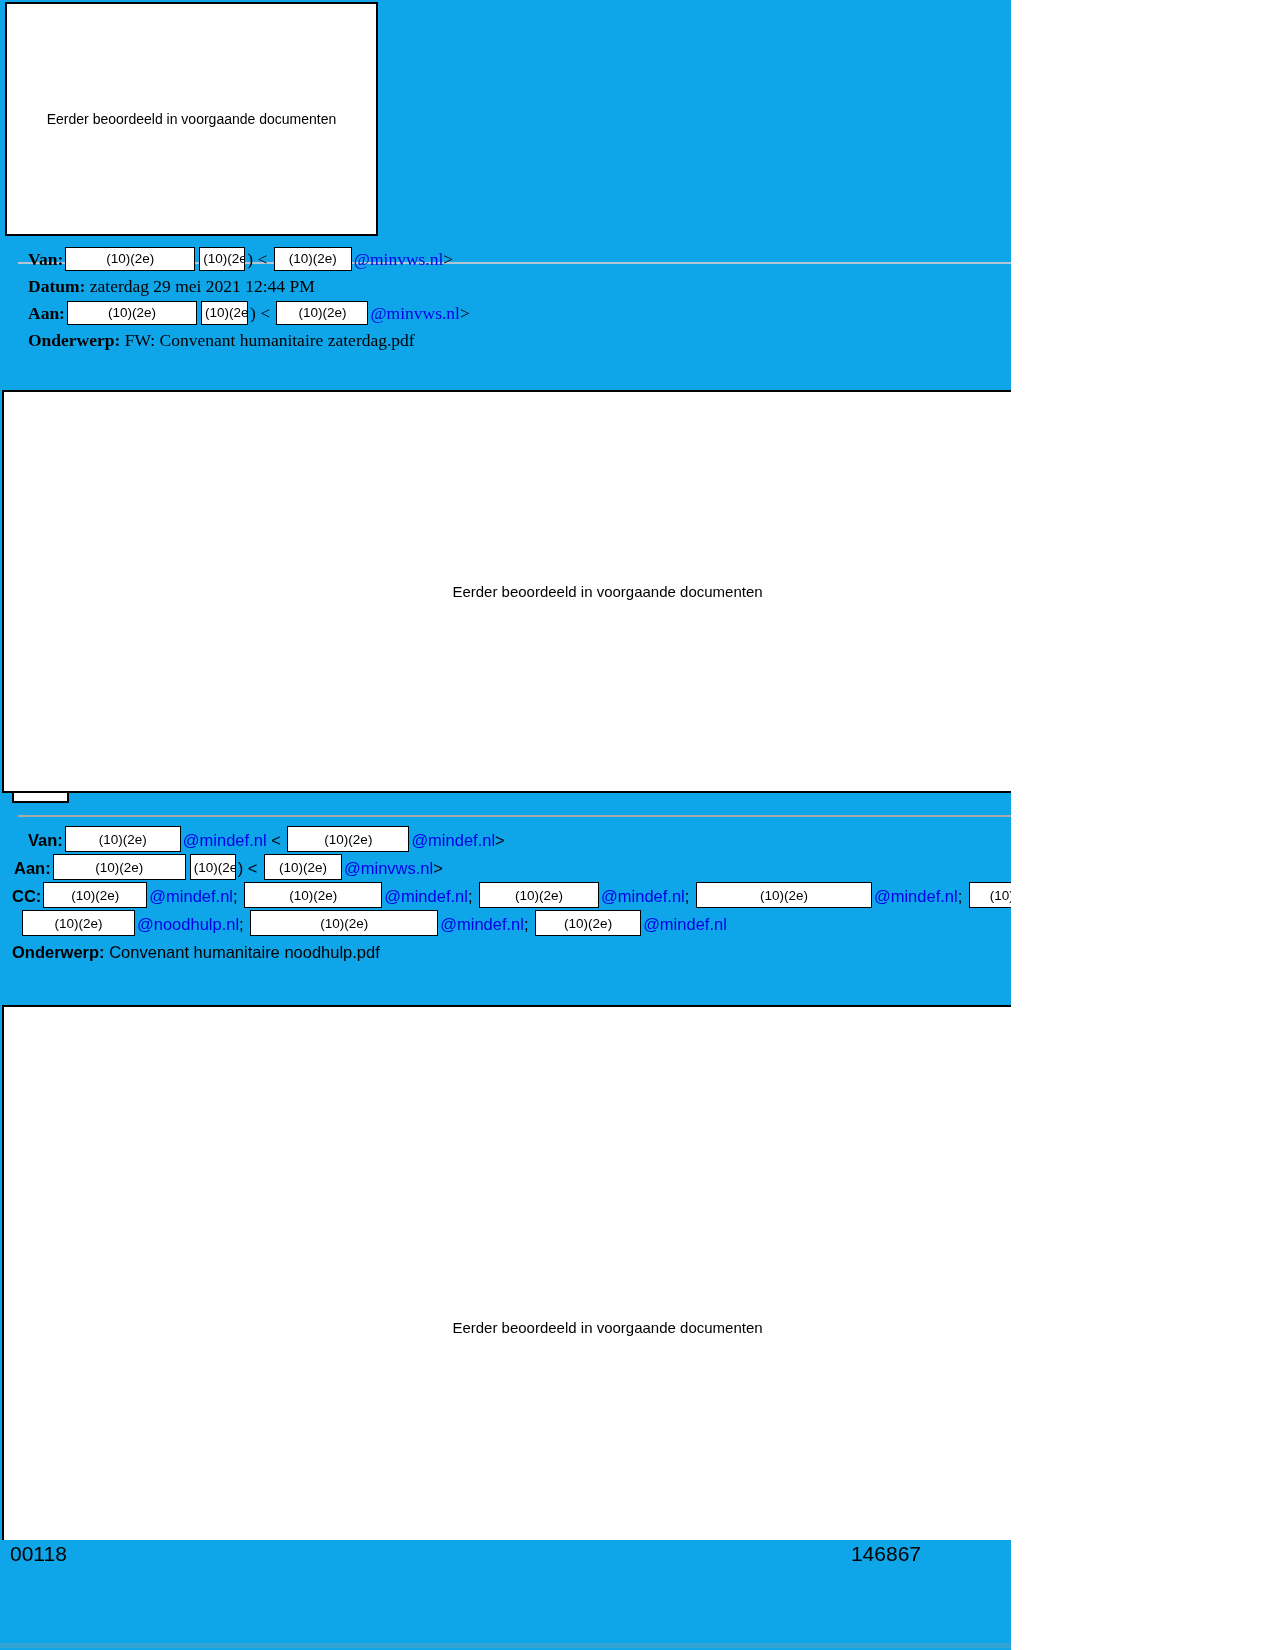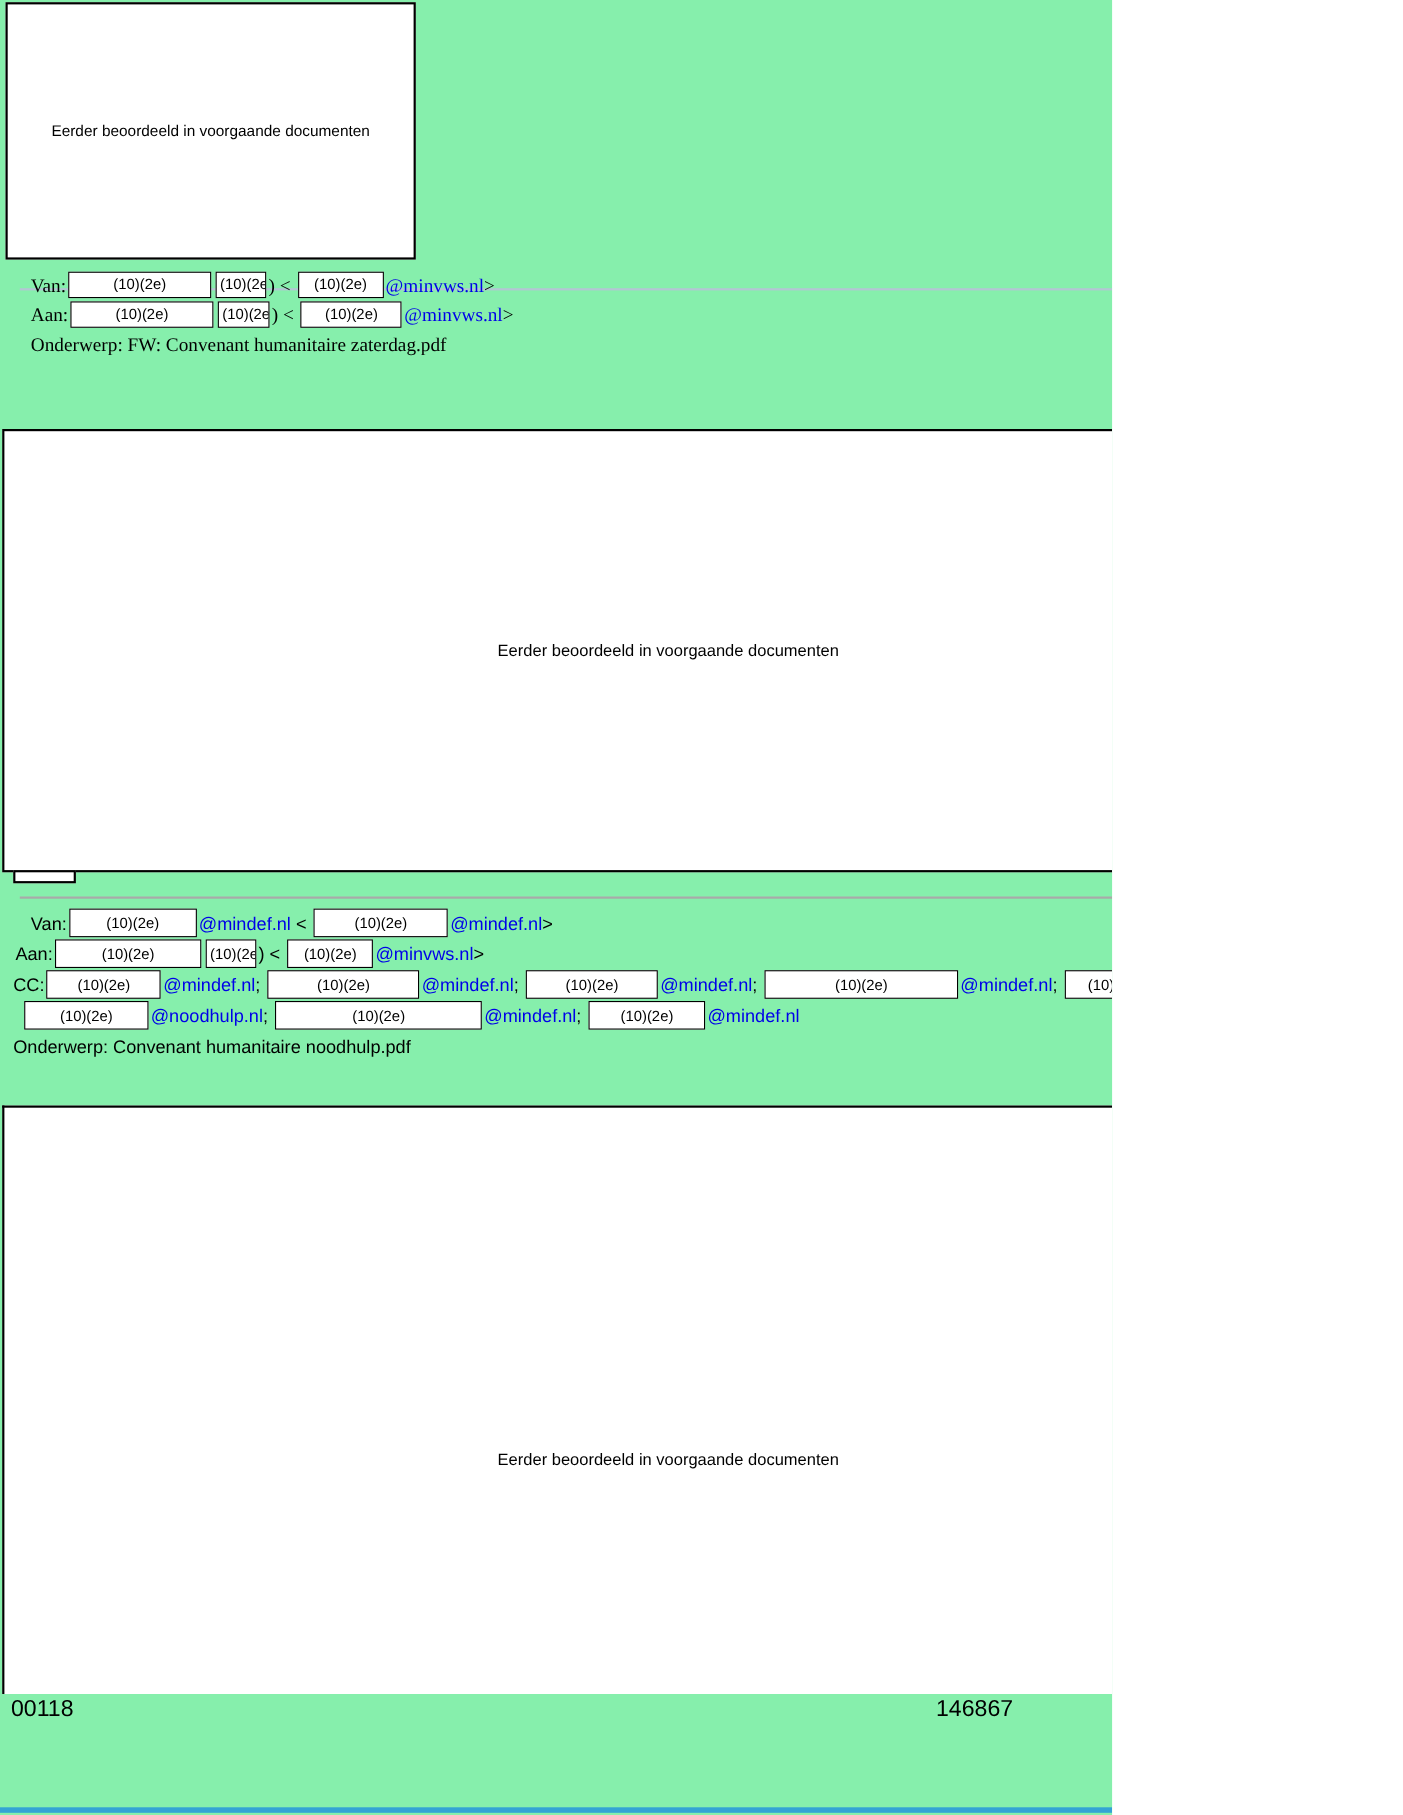--- a/index.html
+++ b/index.html
@@ -1,16 +1,16 @@
 <!DOCTYPE html>
 <html style="--link: #0000e8; --sep-light: #b4c6d4; --sep-gray: #a9a9a9; --bar-blue: #33a3d4;"><head>
 <meta charset="utf-8">
 <style>
   html,body{margin:0;padding:0;background:#ffffff;}
-  #canvas{position:relative;width:1011px;height:1650px;background:#86efac;overflow:hidden;
+  #canvas{position:relative;width:1011px;height:1650px;background:#0ea5e9;overflow:hidden;
           font-family:"Liberation Sans",sans-serif;color:#000;}
 
   
   .note-box{position:absolute;background:#fff;border:2px solid #000;box-sizing:border-box;}
   .note-box .note-text{font-family:"Liberation Sans",sans-serif;color:#000;}
   #top-note{left:5px;top:2px;width:373px;height:234px;display:flex;align-items:center;justify-content:center;}
   #top-note .note-text{font-size:14px;}
   #middle-note{left:2px;top:390px;width:1211px;height:403px;display:flex;align-items:center;justify-content:center;}
   #middle-note .note-text{font-size:15px;}
   #bottom-note{left:2px;top:1005px;width:1211px;height:535px;border-bottom:none;}
@@ -24,21 +24,21 @@
 
   #bottom-bar{position:absolute;left:0;top:1643px;width:1275px;height:5px;background:var(--bar-blue,#33a3d4);}
 
   
   .email{position:absolute;}
   #email1{left:28px;top:246px;font-family:"Liberation Serif",serif;font-size:17.5px;}
   #email2{left:12px;top:826px;font-family:"Liberation Sans",sans-serif;font-size:16.5px;}
   .hline{display:flex;align-items:center;height:27px;}
   #email2 .hline{height:28px;}
   .hline span{white-space:pre;}
-  .lbl{font-weight:normal;}
+  .lbl{font-weight:bold;}
 
   .redact{display:inline-flex;align-items:center;justify-content:center;flex:none;
           height:24px;border:1.6px solid #000;background:#fff;box-sizing:border-box;
           font-family:"Liberation Sans",sans-serif;font-size:13.5px;font-weight:normal;
           margin:0 2px;position:relative;top:-1px;}
   #email2 .redact{height:26px;}
   .redact.clip{overflow:hidden;justify-content:flex-start;padding-left:3px;}
 
   .link{color:var(--link,#0000e8);cursor:pointer;}
   .u{border-bottom:2px solid #000;}
@@ -61,20 +61,24 @@
 
   <div id="email1" class="email">
       <div class="hline">
         <span class="lbl">Van:</span>
         <span class="redact" style="width: 130px;">(10)(2e)</span>
         <span class="redact clip" style="width: 46px;">(10)(2e)</span>
         <span>) &lt; </span>
         <span class="redact" style="width: 78px;">(10)(2e)</span>
         <span class="link">@minvws.nl</span>
         <span>&gt;</span>
+      </div>
+      <div class="hline">
+        <span class="lbl">Datum:</span>
+        <span> zaterdag 29 mei 2021 12:44 PM</span>
       </div>
       <div class="hline">
         <span class="lbl">Aan:</span>
         <span class="redact" style="width: 130px;">(10)(2e)</span>
         <span class="redact clip" style="width: 47px;">(10)(2e)</span>
         <span>) &lt; </span>
         <span class="redact" style="width: 92px;">(10)(2e)</span>
         <span class="link">@minvws.nl</span>
         <span>&gt;</span>
       </div>

